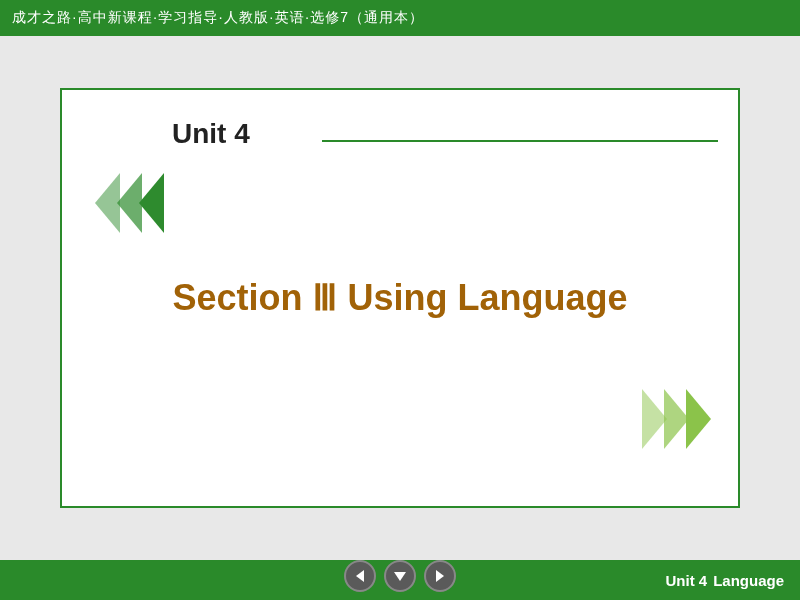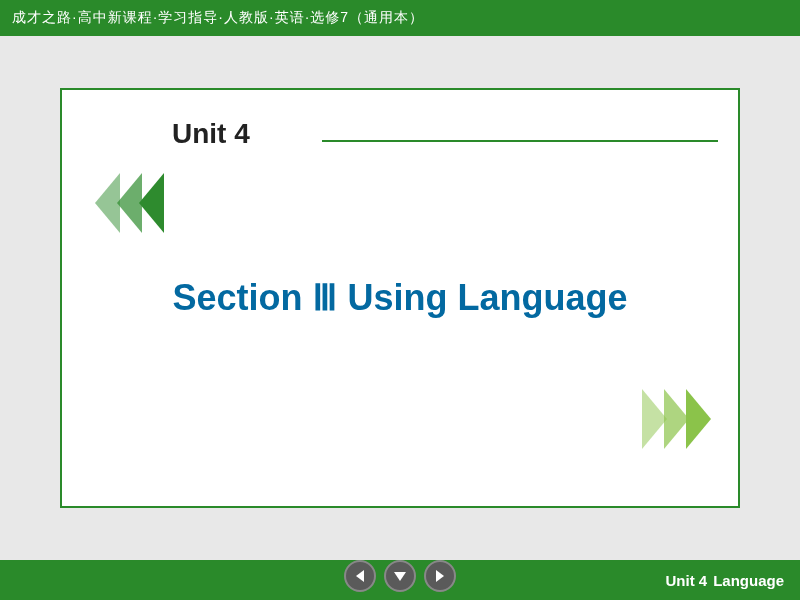--- a/index.html
+++ b/index.html
@@ -67,21 +67,21 @@
     }
 
     
     .section-title {
       position: absolute;
       top: 50%;
       left: 50%;
       transform: translate(-50%, -50%);
       font-size: 36px;
       font-weight: bold;
-      color: #0369a1;
+      color: #a16207;
       white-space: nowrap;
     }
     .footer-nav {
       display: flex;
       gap: 8px;
       align-items: center;
       position: absolute;
       left: 50%;
       transform: translateX(-50%);
       bottom: 8px;

